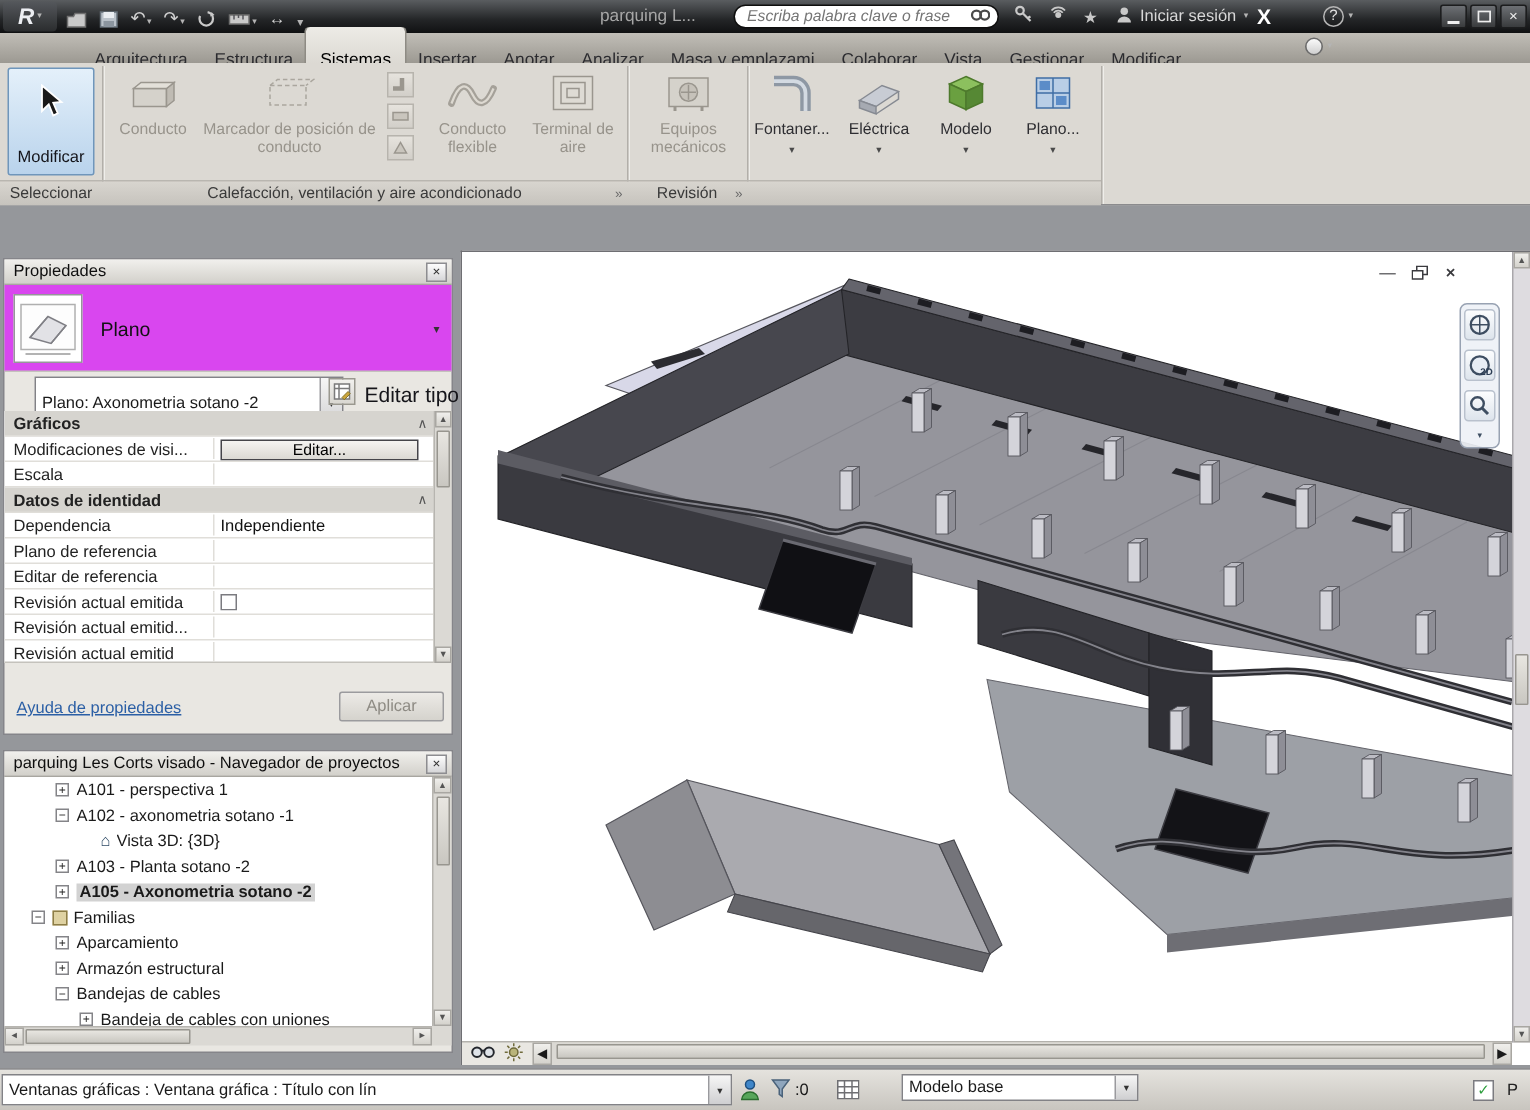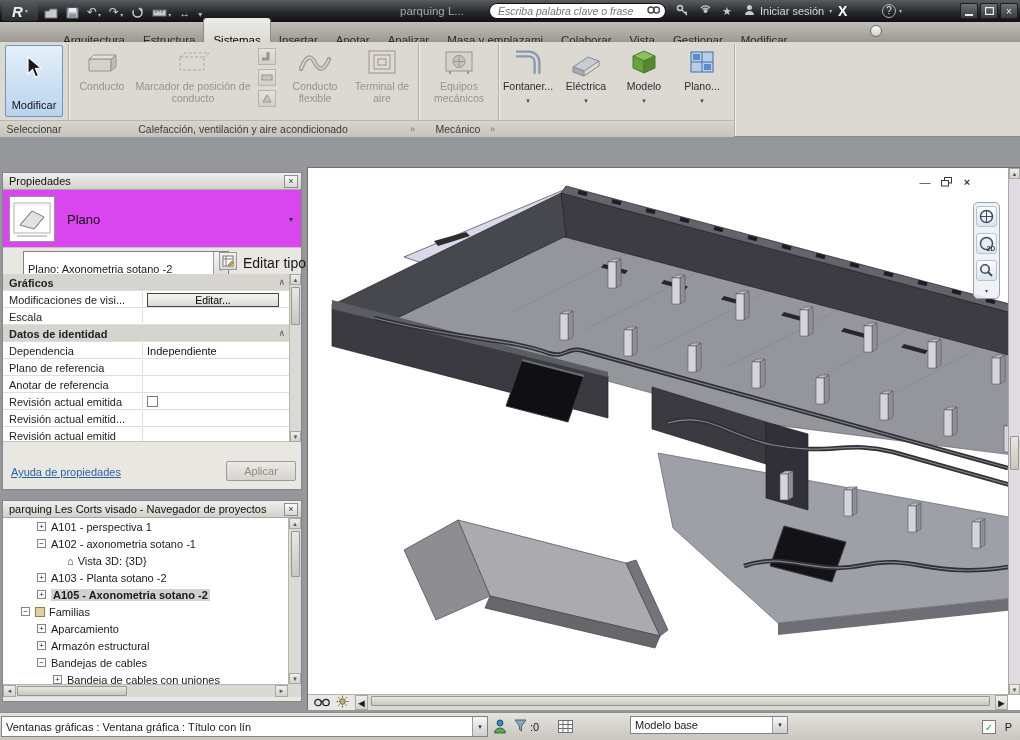--- a/index.html
+++ b/index.html
@@ -96,21 +96,21 @@
 .nbi{width:21px;height:21px;display:flex;align-items:center;justify-content:center;border:1px solid #b9c1cd;border-radius:3px;background:linear-gradient(#fcfdfe,#dde4ec)}
 .twodtxt{font-size:6.5px;font-weight:bold;color:#2d3e55;position:absolute;margin-top:9px;margin-left:9px}
 .viewvscroll{position:absolute;right:0;top:0;width:12px;height:527px;background:#dedce0;border-left:1px solid #a9a7ab;font-size:6px;color:#555;text-align:center}
 .bottomstrip{position:absolute;left:0;bottom:0;height:16px;right:12px;background:#e9e7e2;border-top:1px solid #b3b1ac;display:flex;align-items:center}
 .vcb{display:flex;align-items:center;gap:6px;padding:0 6px;flex:none}
 .viewhscroll{position:relative;flex:1;height:100%;background:#dbd9d4;display:flex;align-items:stretch}
 
 .statusbar{position:absolute;left:0;top:712px;width:1020px;height:28px;background:linear-gradient(#e5e3de,#c8c5bf);border-top:1px solid #8e8e90}
 .sbitem{position:absolute;display:flex;align-items:center}
 .msgcombo{left:1px;top:3px;width:487px;height:21px}
-.optcombo{left:630px;top:3px;width:158px;height:18px}
+.optcombo{left:601px;top:3px;width:158px;height:18px}
 .statchk{right:24px;top:7px;width:14px;height:14px;border:1px solid #7b7b80;background:#fff;display:flex;align-items:center;justify-content:center;color:#2e9e3e;font-size:10px;font-weight:bold}
 .statp{right:8px;top:8px;font-size:11px;color:#222}
 </style>
 </head>
 <body>
 
 <div class="app">
 
   <div class="titlebar">
     <div class="tb appbtn">
@@ -297,21 +297,21 @@
           <svg width="34" height="30">
             <rect x="4" y="5" width="26" height="19" fill="#d5d2cb" stroke="#9a968e"></rect>
             <circle cx="17" cy="14.5" r="6" fill="#c6c2ba" stroke="#9a968e"></circle>
             <path d="M17,9.5 v10 M12,14.5 h10" stroke="#9a968e"></path>
             <path d="M8,24 v3 M26,24 v3" stroke="#9a968e" stroke-width="2"></path>
           </svg>
         </span>
       <span>Equipos mecánicos</span>
     </div>
     <div class="pfoot" style="left:418px;width:80px">
-      <span>Mecánico</span>
+      <span>Revisión</span>
       <span class="expglyph">»</span>
     </div>
     <div class="psep" style="left:498px"></div>
 
     <div class="colbtn" style="left:500px">
       <span class="bic">
           <svg width="34" height="30">
             <path d="M5,7 h13 a8,8 0 0 1 8,8 v12" fill="none" stroke="#8e98a4" stroke-width="7"></path>
             <path d="M5,7 h13 a8,8 0 0 1 8,8 v12" fill="none" stroke="#d3dae2" stroke-width="2.5"></path>
           </svg>
@@ -409,21 +409,21 @@
         </div>
         <div class="prow">
           <div class="plabel">Dependencia</div>
           <div class="pvalue">Independiente</div>
         </div>
         <div class="prow">
           <div class="plabel">Plano de referencia</div>
           <div class="pvalue"></div>
         </div>
         <div class="prow">
-          <div class="plabel">Anotar de referencia</div>
+          <div class="plabel">Editar de referencia</div>
           <div class="pvalue"></div>
         </div>
         <div class="prow">
           <div class="plabel">Revisión actual emitida</div>
           <div class="pvalue">
               <span class="chkbox"></span>
             </div>
         </div>
         <div class="prow">
           <div class="plabel">Revisión actual emitid...</div>

